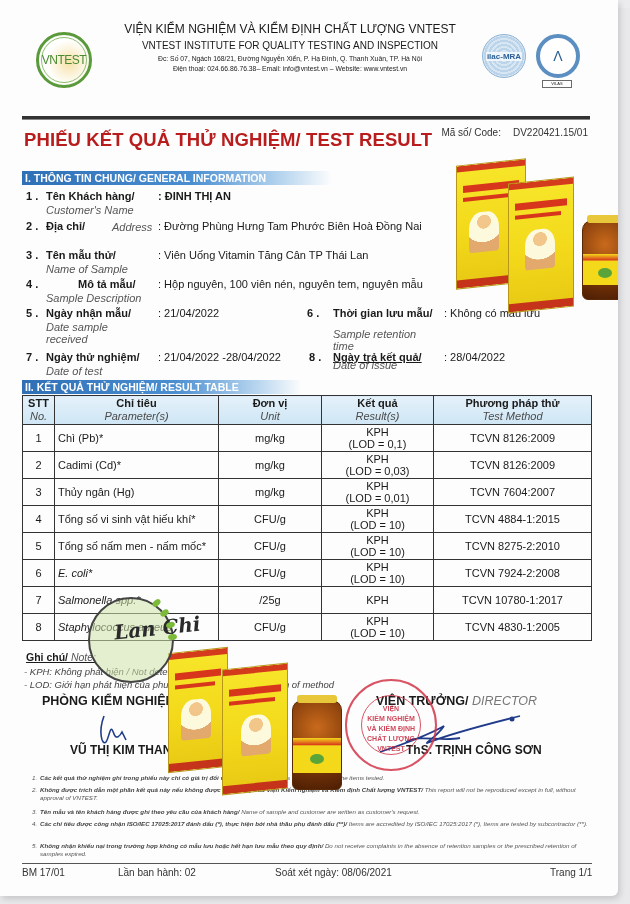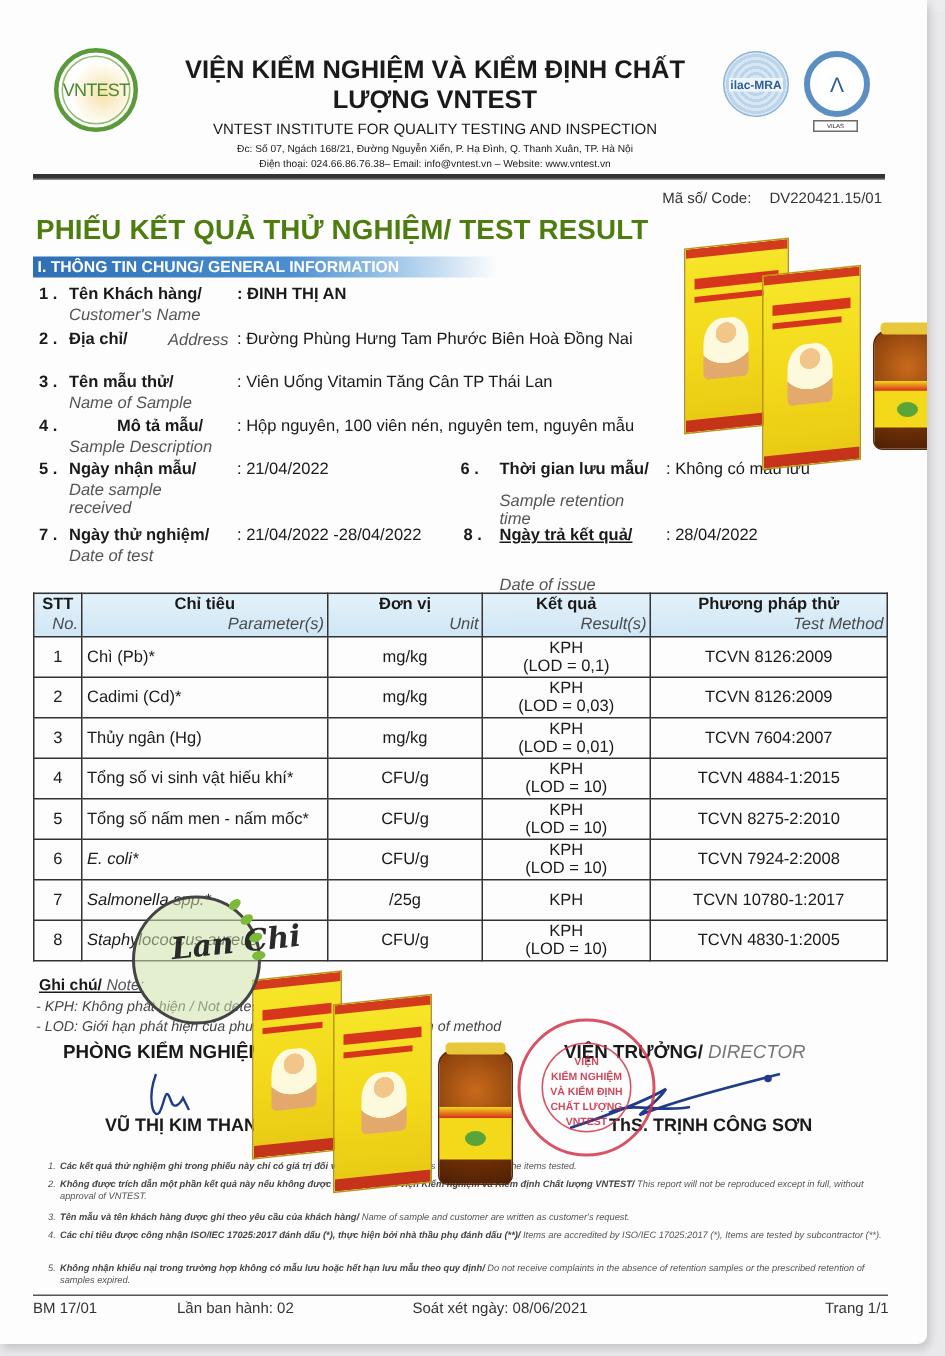--- a/index.html
+++ b/index.html
@@ -7,53 +7,53 @@
   body { font-family: "Liberation Sans", sans-serif; color: #1a1a1a; position: relative; }
   .page { position: absolute; left: 0; top: 0; width: 618px; height: 896px; background: #fdfdfd; border-bottom-right-radius: 6px; box-shadow: 2px 3px 6px rgba(0,0,0,0.15); overflow: hidden; }
   .topstrip { position: absolute; left: 0; top: 0; width: 630px; height: 8px; background: #ececef; }
 
   
   .hdr { position: absolute; left: 0; top: 18px; width: 618px; height: 95px; }
   .logo-left { position: absolute; left: 36px; top: 14px; width: 56px; height: 56px; border-radius: 50%; border: 3px solid #5a9a3a; display:flex; align-items:center; justify-content:center; background: radial-gradient(circle at 60% 55%, #f6e2a8 0%, #fff 55%); }
   .logo-left .inner { width: 46px; height: 46px; border-radius: 50%; border: 1px solid #8cbf6c; display:flex; align-items:center; justify-content:center; font-size: 12px; color: #4a8a32; letter-spacing: -0.5px; }
   .hdr-center { position: absolute; left: 100px; top: 0; width: 380px; text-align: center; }
   .hdr-l1 { font-size: 9.5px; font-weight: bold; margin-top: 8px; letter-spacing: 0.1px; }
-  .hdr-l2 { font-size: 17px; font-weight: bold; margin-top: 19px; }
+  .hdr-l2 { font-size: 12px; font-weight: normal; margin-top: 4px; }
   .hdr-l3 { font-size: 10px; margin-top: 4px; }
   .hdr-l4 { font-size: 6.8px; margin-top: 4px; }
   .hdr-l5 { font-size: 6.8px; margin-top: 3px; }
   .badge { position: absolute; top: 16px; width: 44px; height: 44px; border-radius: 50%; display:flex; align-items:center; justify-content:center; }
   .badge-ilac { left: 482px; background: repeating-radial-gradient(circle, #d6e6f3 0 2px, #bcd4ea 2px 4px); border: 1px solid #8eb3d6; }
   .badge-ilac span { font-size: 8px; font-weight: bold; color: #2c5f96; background: #eef5fb; padding: 0 1px; }
   .badge-boa { left: 536px; border: 4px solid #5b8ec1; background: #fff; }
   .badge-boa span { font-size: 14px; color: #2c5f96; }
   .badge-lbl { position: absolute; left: 542px; top: 62px; width: 30px; height: 8px; border: 1px solid #6a6a6a; font-size: 4px; text-align:center; }
   .rule { position: absolute; left: 22px; top: 116px; width: 568px; height: 4px; background: #333; border-bottom: 1px solid #888; }
 
   .code { position: absolute; right: 30px; top: 127px; font-size: 10px; color: #333; }
   .code .lbl { margin-right: 12px; }
-  .title { position: absolute; left: 24px; top: 142px; font-size: 18.5px; font-weight: bold; color: #4d7c0f; letter-spacing: 0.1px; }
+  .title { position: absolute; left: 24px; top: 129px; font-size: 18.5px; font-weight: bold; color: #b91c1c; letter-spacing: 0.1px; }
 
   .sec { position: absolute; left: 22px; height: 14px; width: 310px; background: linear-gradient(90deg, #2e6fb6 0%, #4b8fd1 55%, #bcd8f0 85%, rgba(255,255,255,0) 100%); color: #fff; font-size: 10.5px; font-weight: bold; padding-left: 3px; line-height: 14px; }
   .sec1 { top: 171px; }
   .sec2 { top: 380px; width: 280px; }
 
   
   .info { position: absolute; left: 0; top: 0; width: 618px; }
   .num { position: absolute; font-weight: bold; font-size: 11px; }
   .lab { position: absolute; font-weight: bold; font-size: 11px; }
   .lab-en { position: absolute; font-style: italic; color: #555; font-size: 11px; line-height: 12px; }
   .val { position: absolute; font-size: 11px; }
   .val-b { font-weight: bold; text-align: right; }
 
   
   table.res { position: absolute; left: 22px; top: 395px; width: 570px; border-collapse: collapse; font-size: 11px; }
   table.res th, table.res td { border: 1px solid #333; }
   table.res thead th { background: linear-gradient(180deg, #e4f1fa 0%, #cfe6f5 100%); font-weight: bold; text-align: center; padding: 1px 2px; line-height: 13px; }
-  table.res thead th .en { display:block; font-weight: normal; font-style: italic; color: #4a4a4a; text-align: right; }
+  table.res thead th .en { display:block; font-weight: normal; font-style: italic; color: #4a4a4a; }
   table.res td { text-align: center; line-height: 12px; height: 27px; vertical-align: middle; }
   table.res td.param { text-align: left; padding-left: 3px; }
   table.res td.it { font-style: italic; }
   .col-stt { width: 32px; }
   .col-param { width: 164px; }
   .col-unit { width: 103px; }
   .col-res { width: 112px; }
 
   
   .note-h { position: absolute; left: 26px; top: 651px; font-size: 10.5px; font-weight: bold; text-decoration: underline; }
@@ -153,24 +153,25 @@
     <span class="lab-en" style="left:333px; top:328px; width:100px;">Sample retention time</span>
     <span class="val" style="left:444px; top:307px;">: Không có mẫu lưu</span>
 
     <span class="num" style="left:26px; top:351px;">7 .</span>
     <span class="lab" style="left:46px; top:351px;">Ngày thử nghiệm/</span>
     <span class="lab-en" style="left:46px; top:365px;">Date of test</span>
     <span class="val" style="left:158px; top:351px;">: 21/04/2022 -28/04/2022</span>
 
     <span class="num" style="left:309px; top:351px;">8 .</span>
     <span class="lab" style="left:333px; top:351px;text-decoration:underline;">Ngày trả kết quả/</span>
-    <span class="lab-en" style="left:333px; top:384px;">Date of issue</span>
+    <span class="lab-en" style="left:333px; top:359px;">Date of issue</span>
     <span class="val" style="left:444px; top:351px;">: 28/04/2022</span>
   </div>
 
+  <div class="sec sec2">II. KẾT QUẢ THỬ NGHIỆM/ RESULT TABLE</div>
 
   <table class="res">
     <thead>
       <tr>
         <th class="col-stt"><span>STT</span><span class="en">No.</span></th>
         <th class="col-param"><span>Chỉ tiêu</span><span class="en">Parameter(s)</span></th>
         <th class="col-unit"><span>Đơn vị</span><span class="en">Unit</span></th>
         <th class="col-res"><span>Kết quả</span><span class="en">Result(s)</span></th>
         <th><span>Phương pháp thử</span><span class="en">Test Method</span></th>
       </tr>

